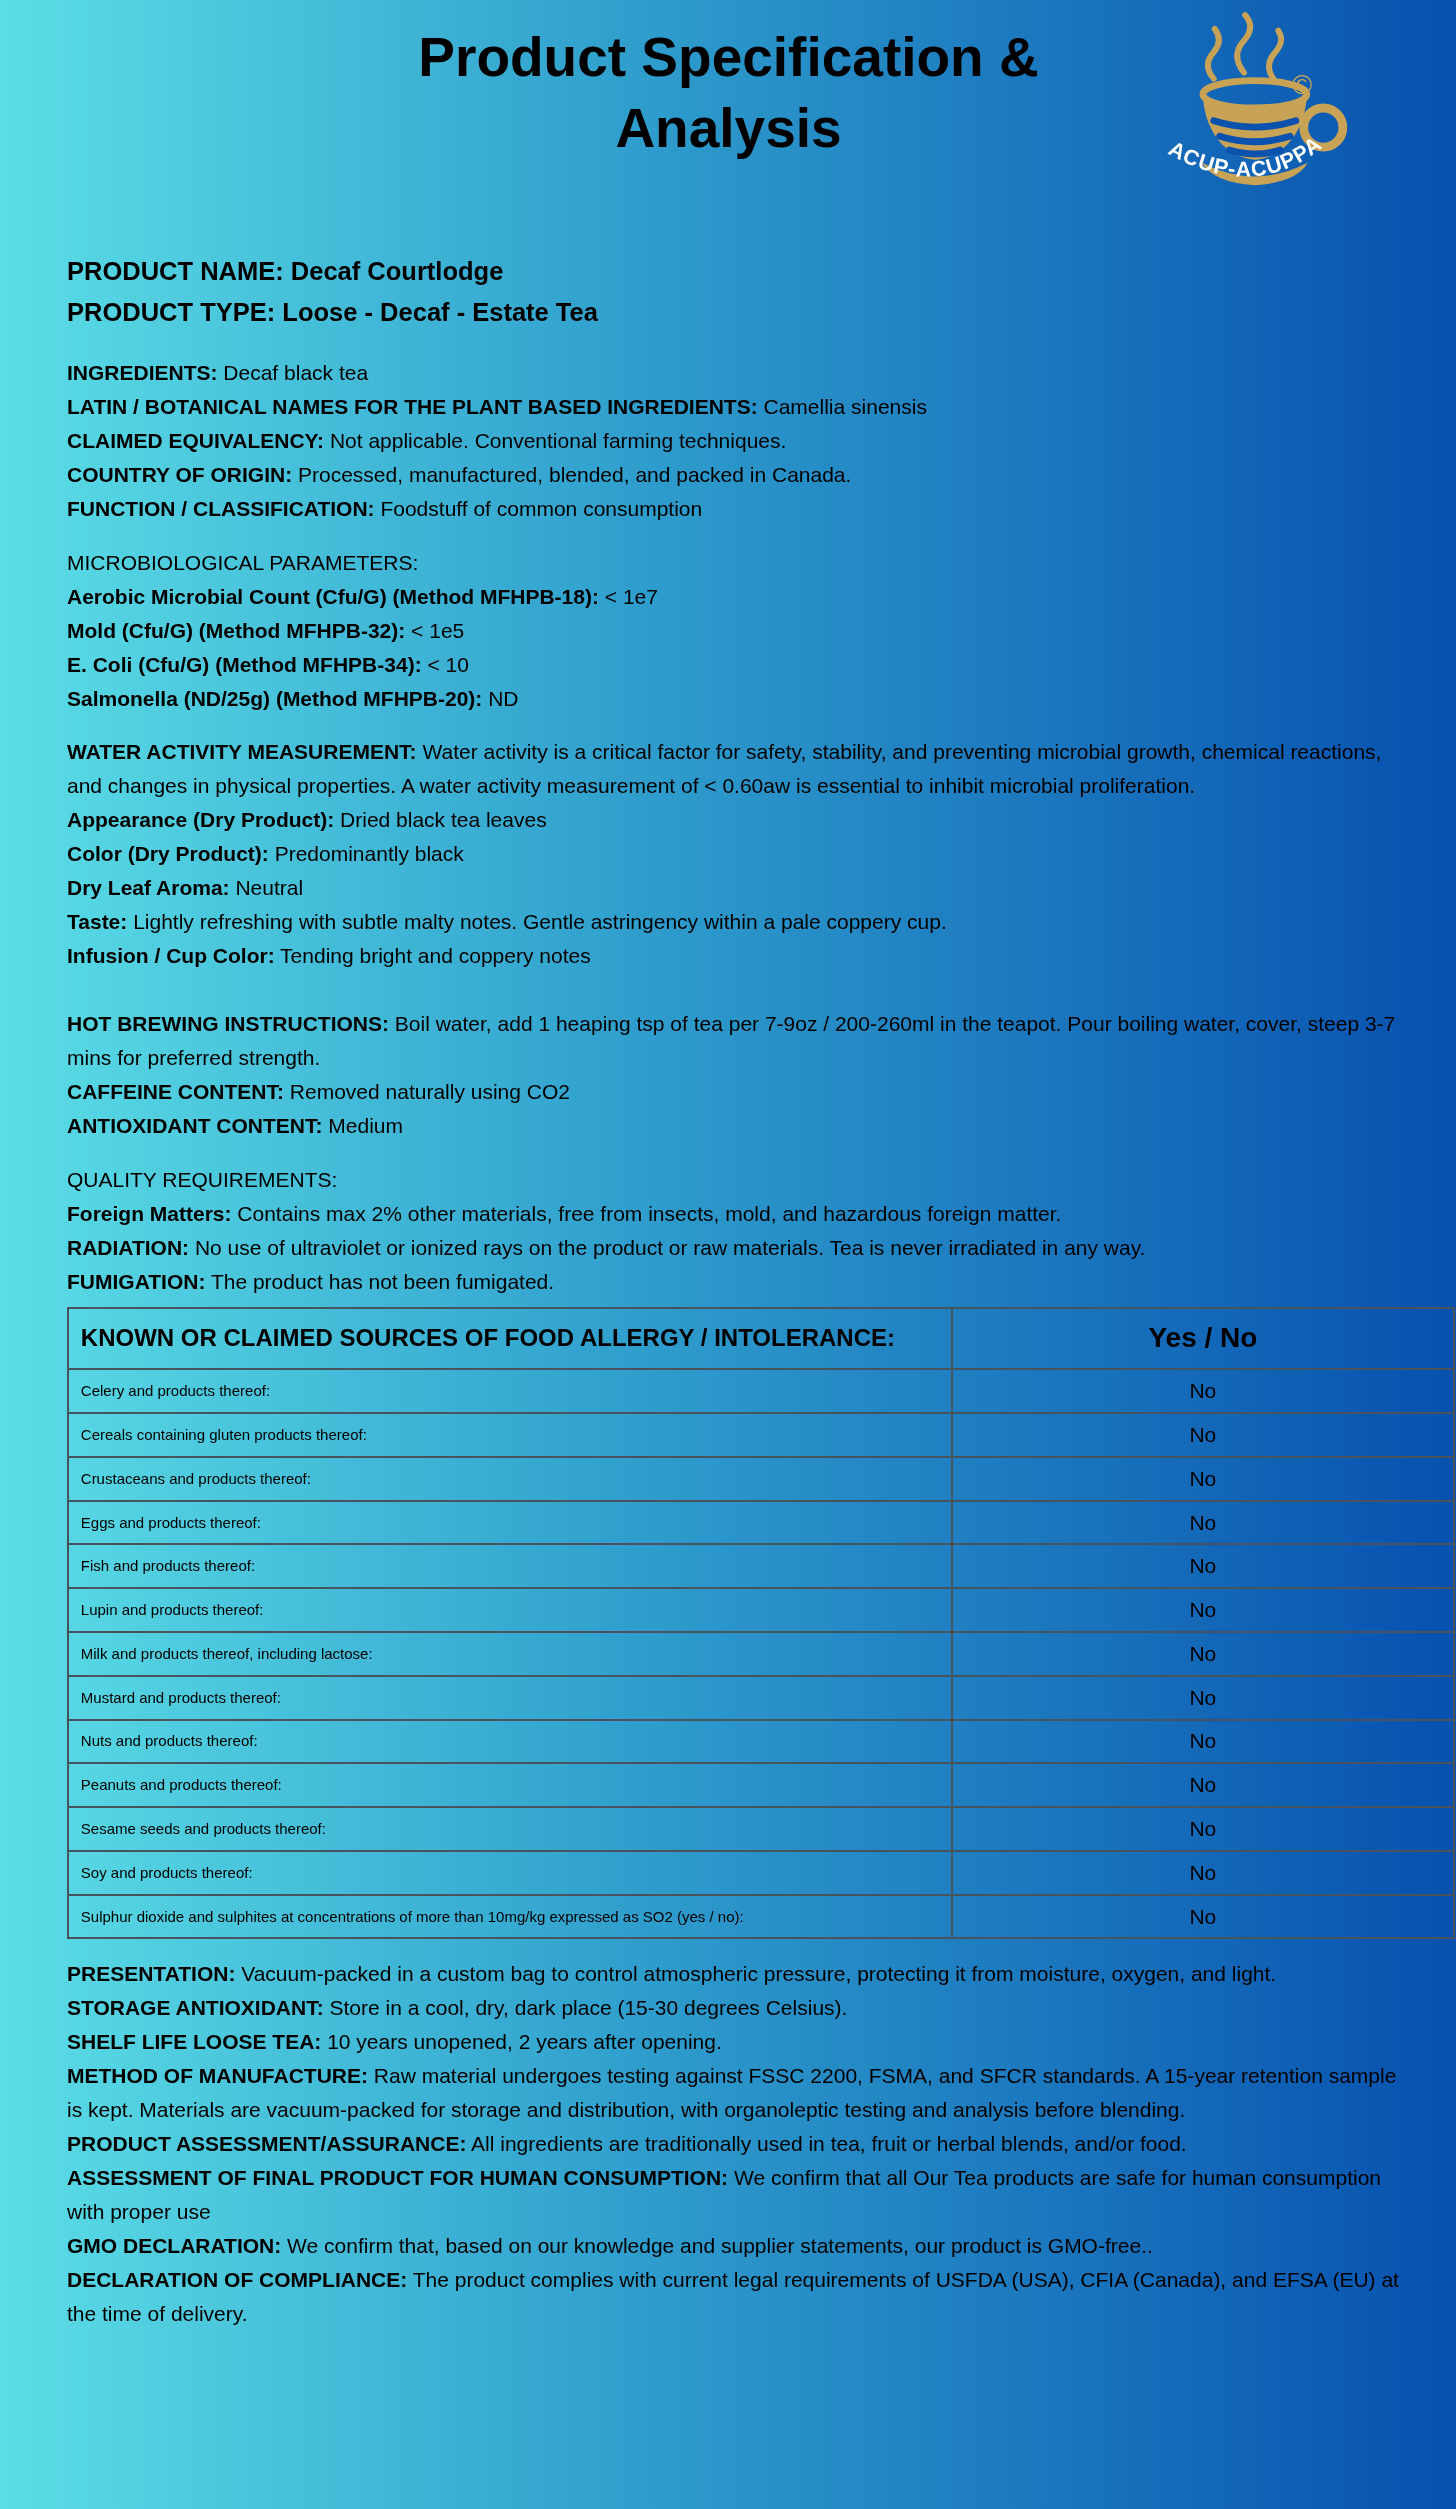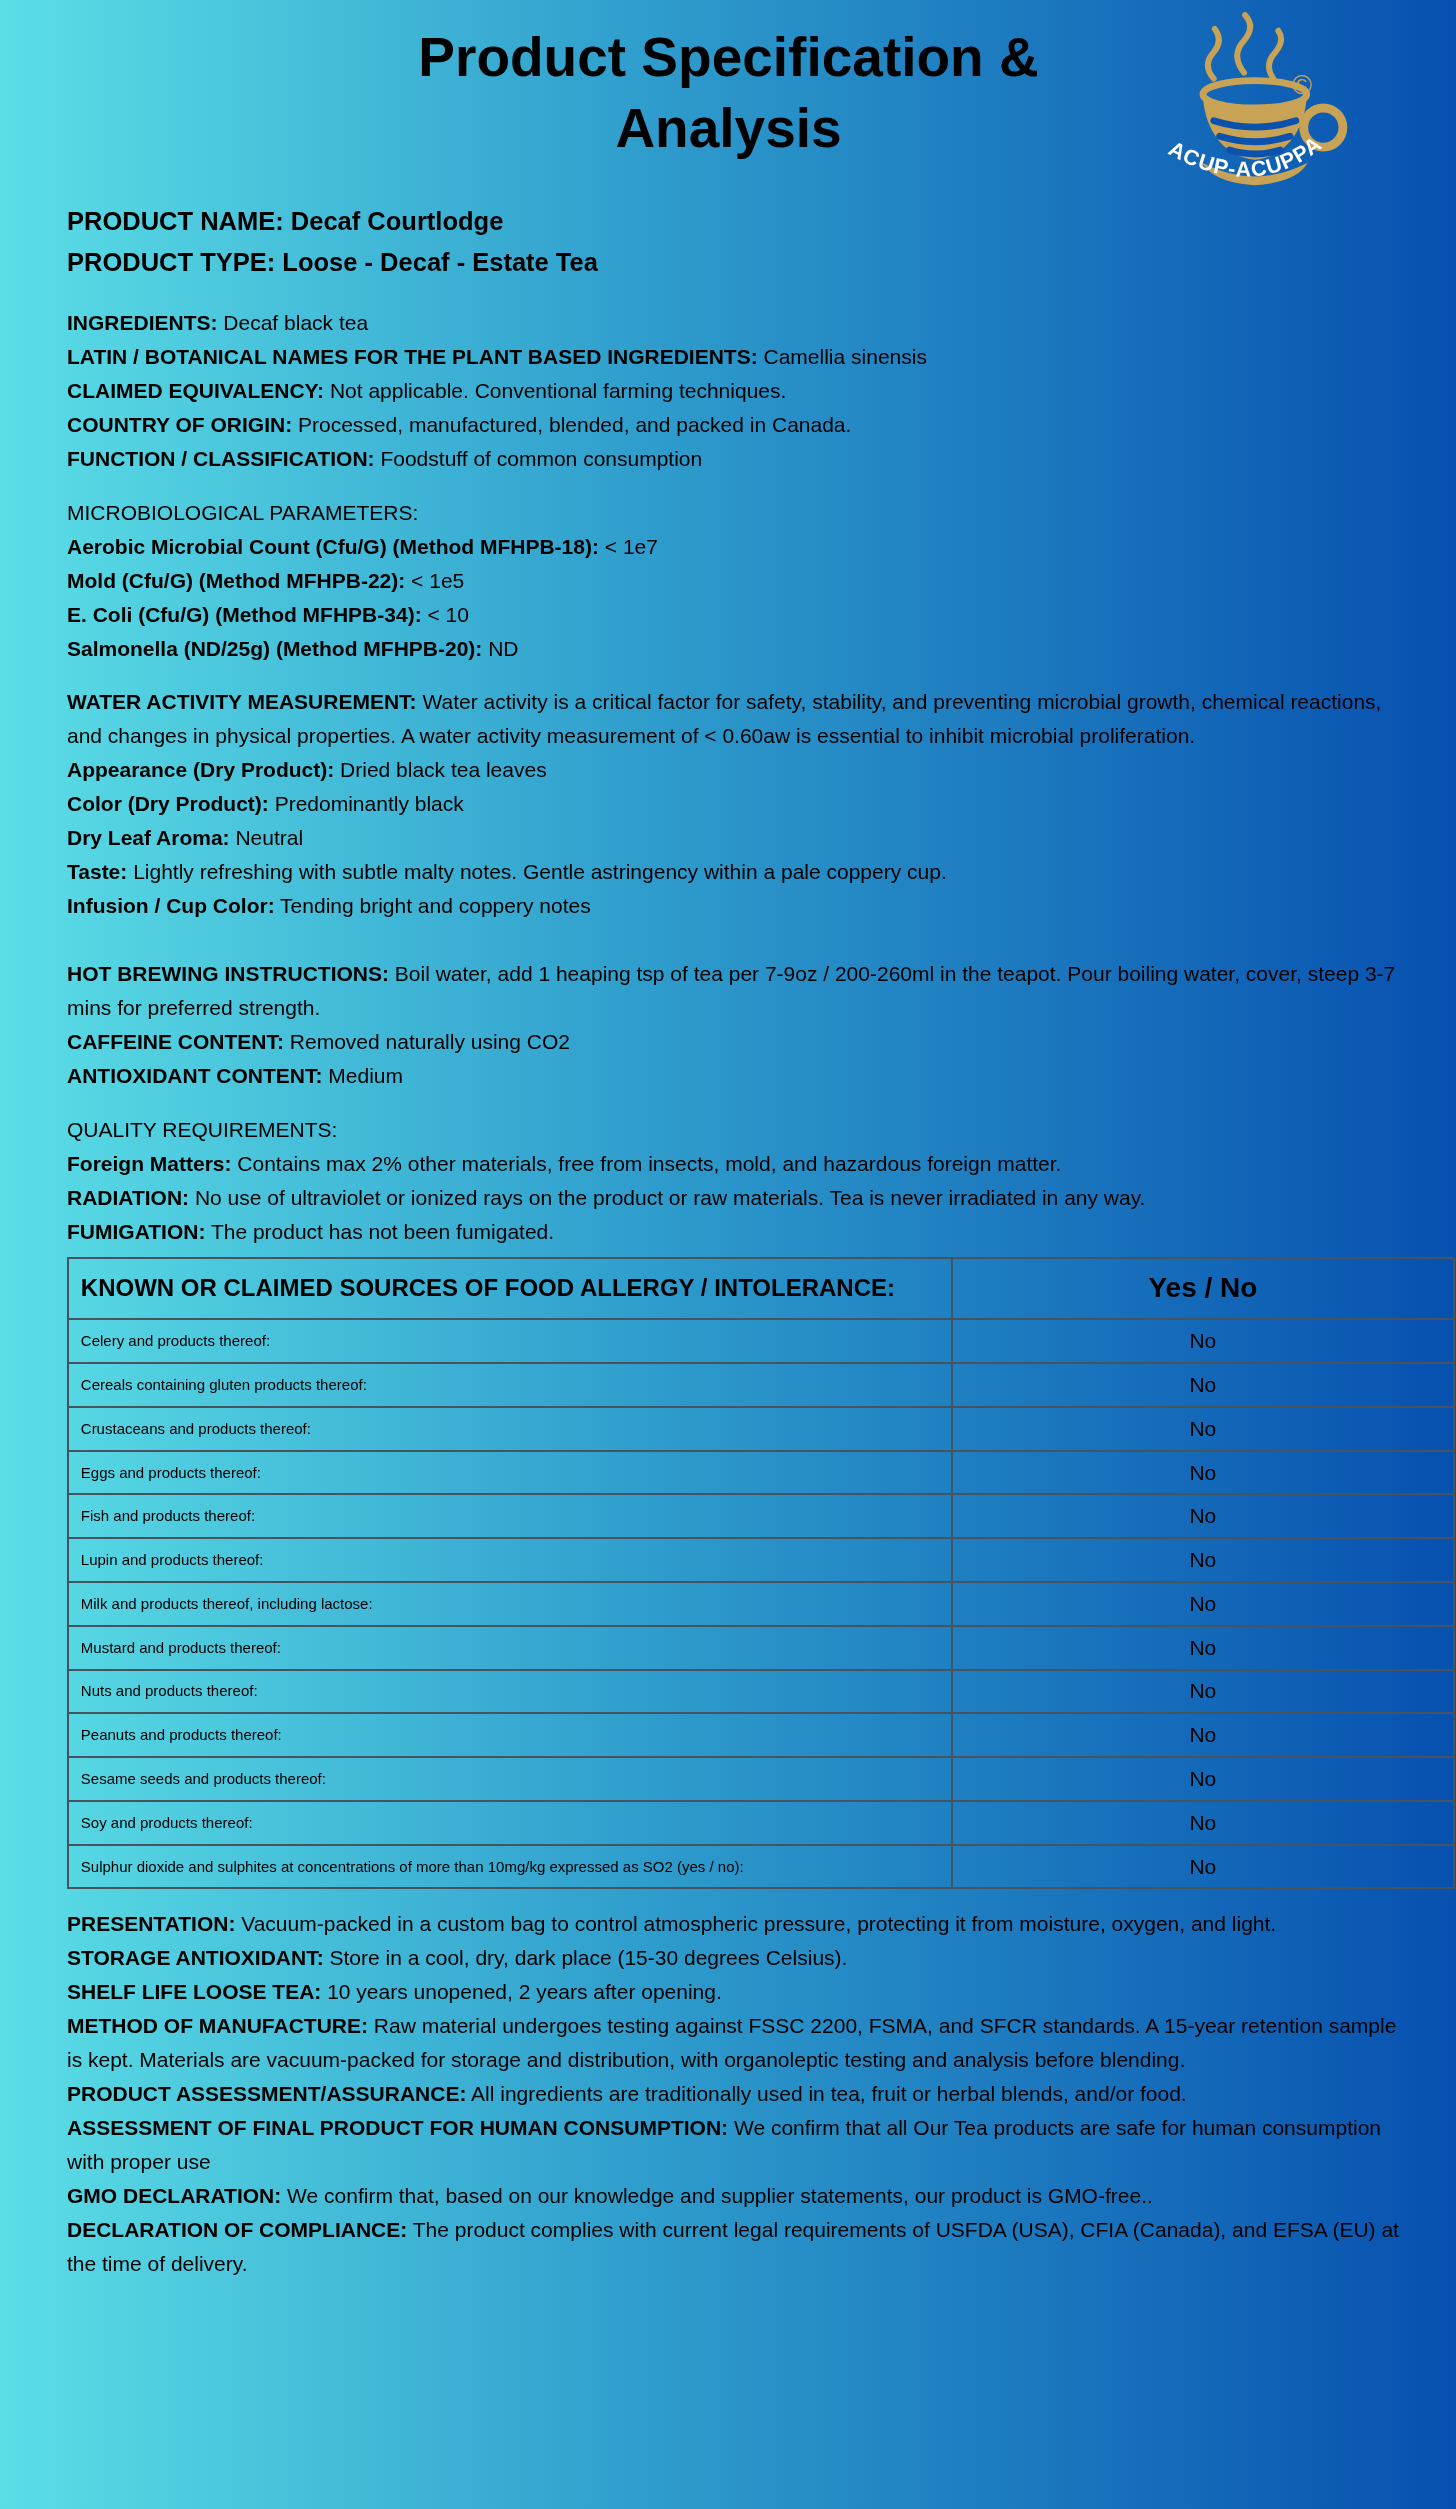--- a/index.html
+++ b/index.html
@@ -9,21 +9,21 @@
     font-family:"Liberation Sans",sans-serif;
     color:#000;overflow:hidden;
   }
   .page{position:relative;width:1457px;height:2509px;}
   .title{
     padding-top:21.6px;margin:0 auto;width:814px;
     font-size:55px;font-weight:bold;line-height:71px;text-align:center;
   }
   .logo{position:absolute;top:9.8px;left:1157px;width:225px;height:194px;}
   .content{margin-left:67px;width:1333px;}
-  .product{margin-top:37px;}
+  .product{margin-top:87px;}
   .product .line{font-size:25.5px;line-height:41px;font-weight:bold;}
   .block{margin-top:19.6px;}
   .block.intro{margin-top:23.5px;}
   .block.brewing{margin-top:34px;}
   .line{font-size:21px;line-height:34px;}
   .line b{font-weight:bold;}
   .heading{font-size:21px;line-height:34px;font-weight:normal;}
   table.allergy{
     width:1335px;margin-top:7.8px;border-collapse:collapse;table-layout:fixed;
   }
@@ -99,21 +99,21 @@
         <b>FUNCTION / CLASSIFICATION:</b><span> Foodstuff of common consumption</span>
       </div>
     </div>
 
     <div class="block">
       <div class="heading">MICROBIOLOGICAL PARAMETERS:</div>
       <div class="line">
         <b>Aerobic Microbial Count (Cfu/G) (Method MFHPB-18):</b><span> &lt; 1e7</span>
       </div>
       <div class="line">
-        <b>Mold (Cfu/G) (Method MFHPB-22):</b><span> &lt; 1e5</span>
+        <b>Mold (Cfu/G) (Method MFHPB-32):</b><span> &lt; 1e5</span>
       </div>
       <div class="line">
         <b>E. Coli (Cfu/G) (Method MFHPB-34):</b><span> &lt; 10</span>
       </div>
       <div class="line">
         <b>Salmonella (ND/25g) (Method MFHPB-20):</b><span> ND</span>
       </div>
     </div>
 
     <div class="block">

